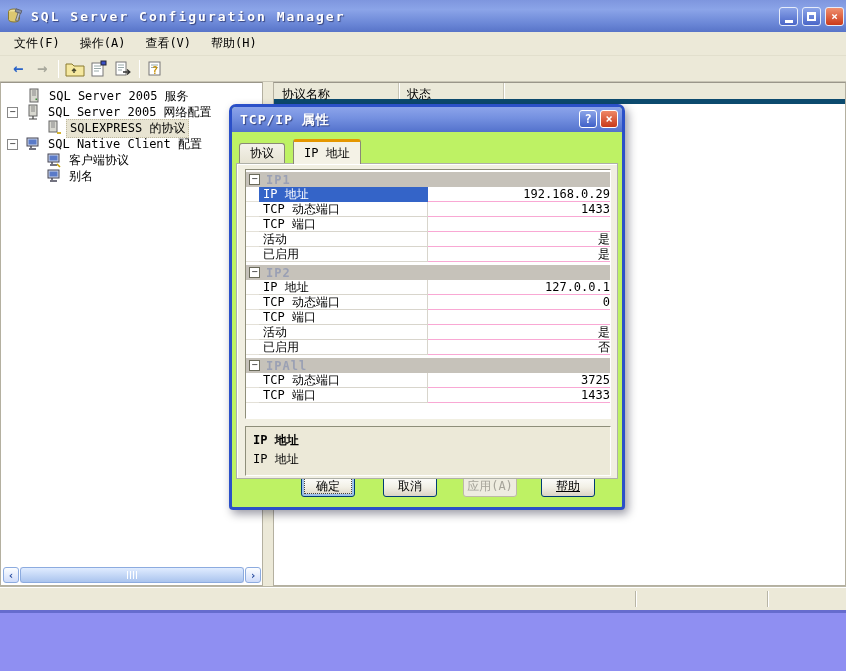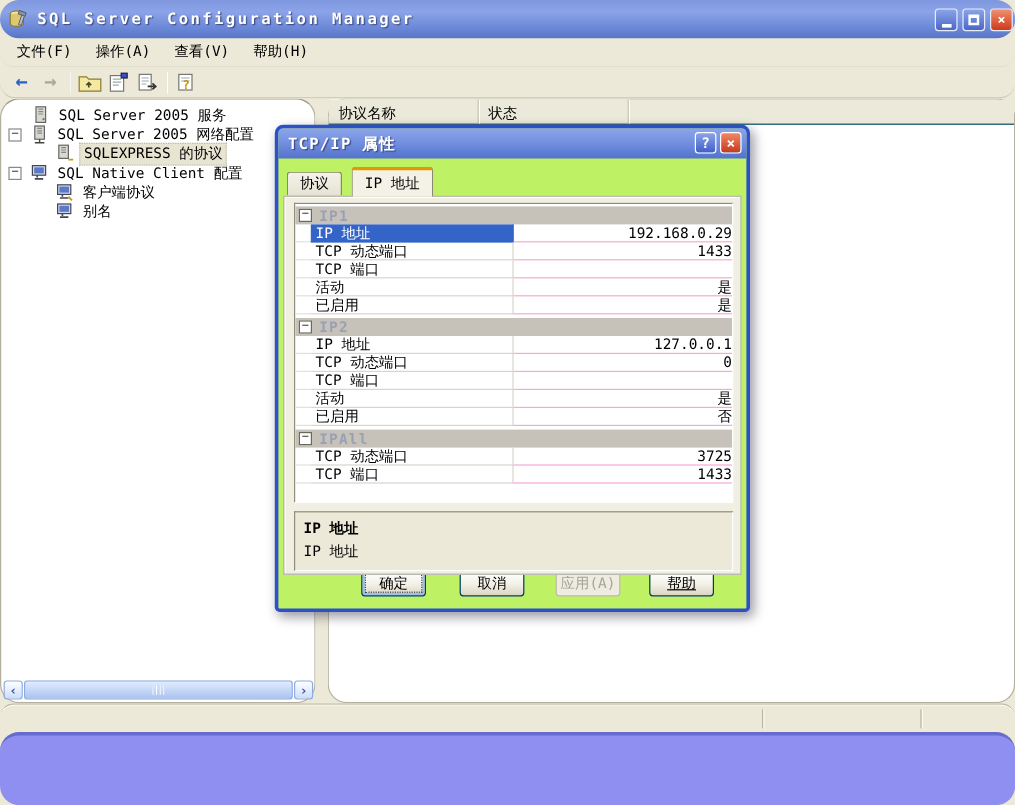--- a/index.html
+++ b/index.html
@@ -1,21 +1,21 @@
 <!DOCTYPE html>
 <html><head>
 <meta charset="utf-8">
 <style>
   * { margin:0; padding:0; box-sizing:border-box; }
   html,body { width:846px; height:671px; overflow:hidden; }
   body {
     font-family:"DejaVu Sans Mono","Liberation Mono",monospace;
     font-size:12px; color:#000; background:#ece9d8; position:relative;
   }
-  .abs { position:absolute;border-radius:16px; }
+  .abs { position:absolute; }
 
   
   .titlebar { left:0; top:0; width:846px; height:32px;
     background:linear-gradient(180deg,#7e96de 0%,#8ba4e8 30%,#6a86d6 75%,#5874c8 100%);
     display:flex; align-items:center; }
   .title-icon { width:18px; height:18px; margin:0 7px 0 6px; flex:0 0 auto; }
   .title-text { color:#fff; font-weight:bold; font-size:13px; letter-spacing:2px;
     text-shadow:1px 1px 1px rgba(0,0,40,.5); white-space:nowrap; }
   .win-btns { position:absolute; right:2px; top:7px; display:flex; gap:4px; }
   .wbtn { width:19px; height:19px; border:1px solid #e6ecfa; border-radius:3px;
@@ -39,23 +39,23 @@
   .arrow-glyph { font-size:17px; font-weight:bold; line-height:1; }
   .back-col { color:#2a63c8; }
   .fwd-col { color:#a8a89c; }
 
   
   .tree-panel { left:0; top:82px; width:263px; height:504px; background:#fff;
     border:1px solid #b4b0a0; border-top-color:#9a968a; }
   .splitter { left:263px; top:82px; width:10px; height:504px; background:#ece9d8; }
   .list-panel { left:273px; top:82px; width:573px; height:504px; background:#fff;
     border:1px solid #b4b0a0; border-top-color:#9a968a; }
-  .list-header { display:flex; height:21px; background:#ebe9d9; border-bottom:1px solid #0c4a6e; }
+  .list-header { display:flex; height:21px; background:#ebe9d9; border-bottom:5px solid #0c4a6e; }
   .hcell { padding:3px 0 0 8px; border-right:1px solid #c8c5b5; box-shadow:1px 0 0 #fff; }
-  .hcell.c1 { width:125px; } .hcell.c2 { width:125px; } .hcell.rest { flex:1; border-right:none; box-shadow:none; }
+  .hcell.c1 { width:125px; } .hcell.c2 { width:105px; } .hcell.rest { flex:1; border-right:none; box-shadow:none; }
 
   
   .tree { padding-top:5px; }
   .trow { display:flex; align-items:center; height:16px; white-space:nowrap; }
   .trow.l0 { padding-left:3px; }
   .trow.l1 { padding-left:6px; }
   .trow.l1n { padding-left:25px; }
   .trow.l2 { padding-left:45px; }
   .exp { width:11px; height:11px; border:1px solid #888; background:#fff; margin-right:7px;
     font-size:10px; line-height:8px; text-align:center; color:#333; flex:0 0 auto; }

